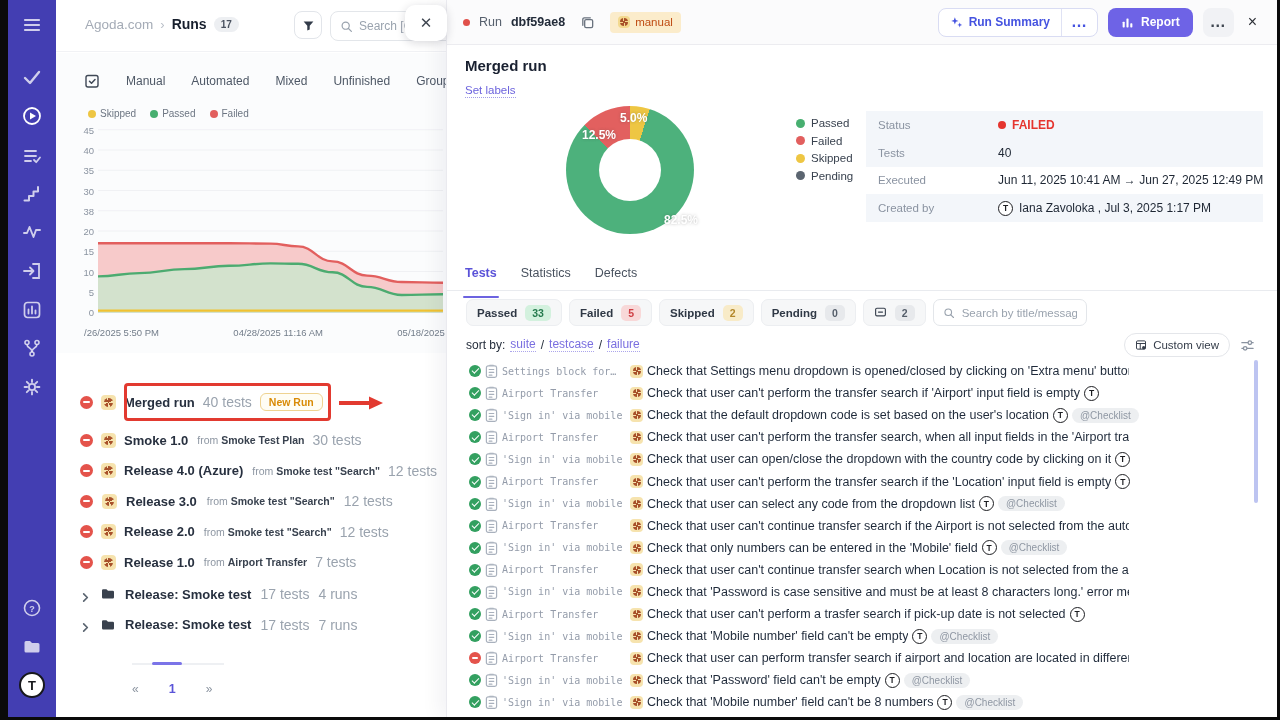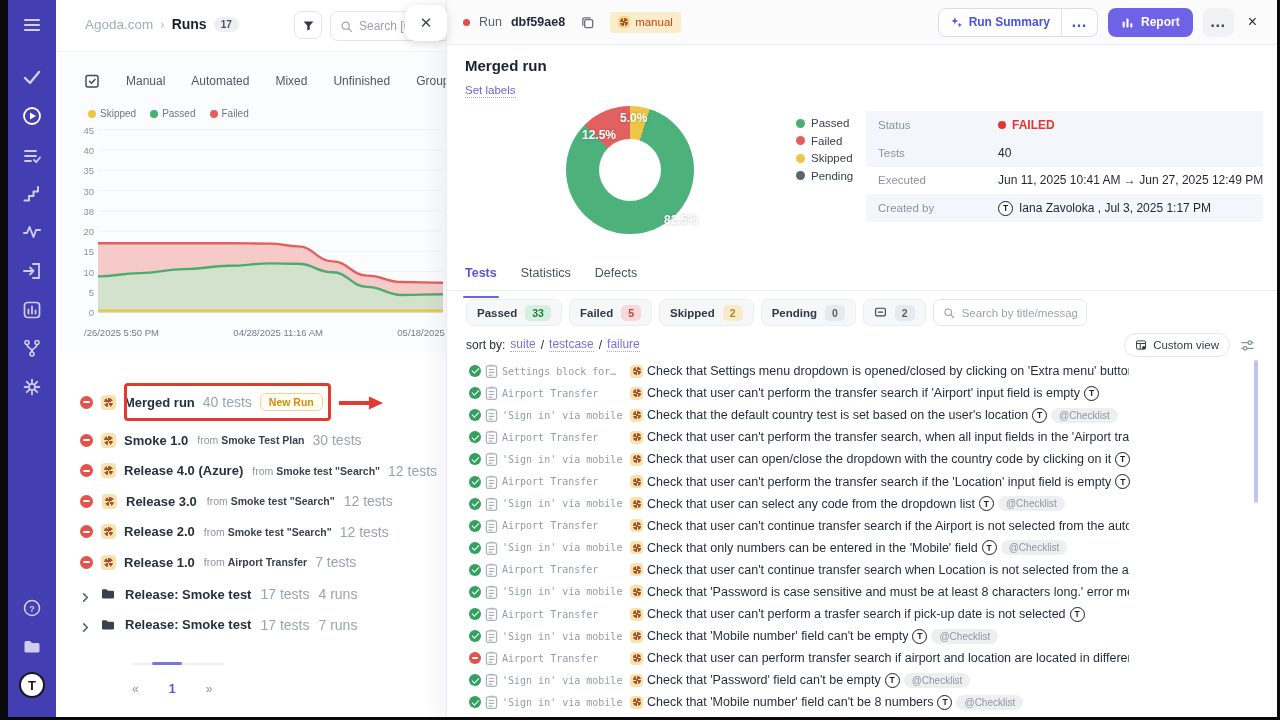--- a/index.html
+++ b/index.html
@@ -588,21 +588,21 @@
           <span class="t-avatar">T</span>
         </div>
         <div class="t-row">
           <span class="st-dot passed"></span>
           <span class="doc-ic"><svg viewBox="0 0 14 16">
               <rect x="1.5" y="2" width="11" height="12.5" rx="2" stroke="currentColor" stroke-width="1.3" fill="none"></rect>
               <path d="M5 1.4h4M4.5 6h5M4.5 9h5M4.5 12h3" stroke="currentColor" stroke-width="1.2" stroke-linecap="round"></path>
             </svg></span>
           <span class="t-suite">'Sign in' via mobile</span>
           <span class="manual-ic"></span>
-          <span class="t-title">Check that the default country test is set based on the user's location</span>
+          <span class="t-title">Check that the default dropdown code is set based on the user's location</span>
           <span class="t-avatar">T</span>
           <span class="checklist-pill">@Checklist</span>
         </div>
         <div class="t-row">
           <span class="st-dot passed"></span>
           <span class="doc-ic"><svg viewBox="0 0 14 16">
               <rect x="1.5" y="2" width="11" height="12.5" rx="2" stroke="currentColor" stroke-width="1.3" fill="none"></rect>
               <path d="M5 1.4h4M4.5 6h5M4.5 9h5M4.5 12h3" stroke="currentColor" stroke-width="1.2" stroke-linecap="round"></path>
             </svg></span>
           <span class="t-suite">Airport Transfer</span>

